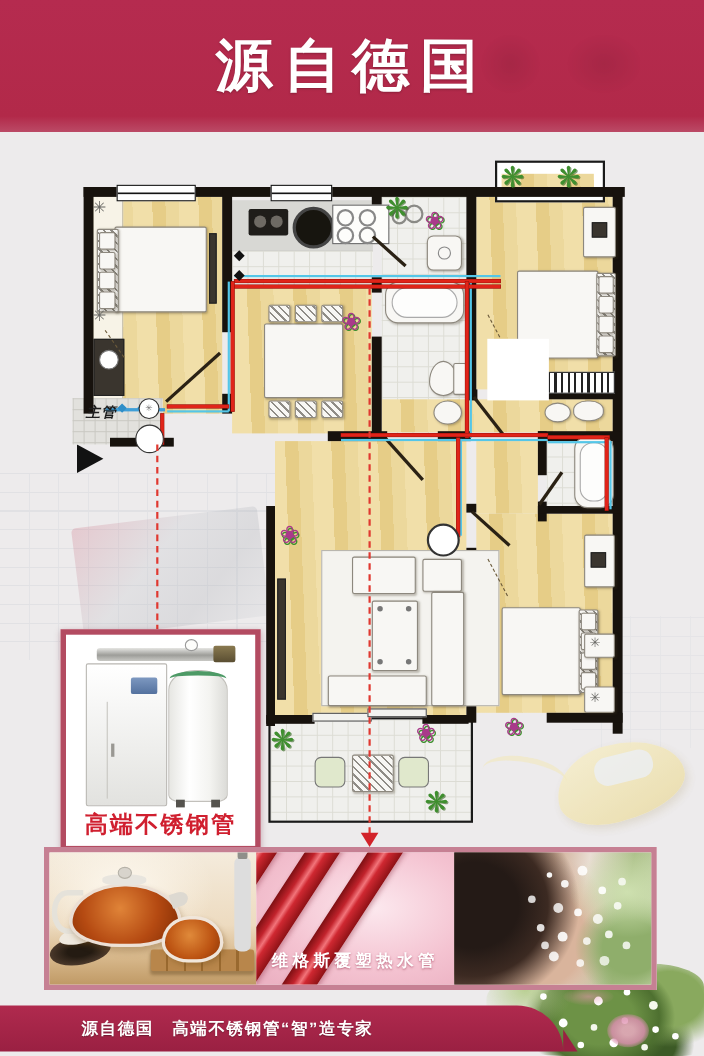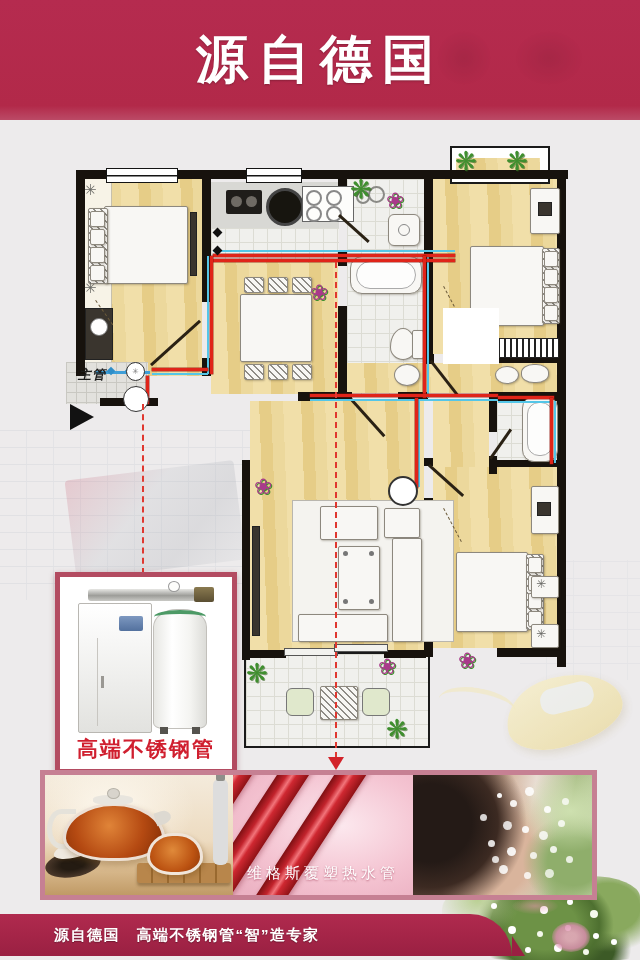--- a/index.html
+++ b/index.html
@@ -83,21 +83,21 @@
   .cup{position:absolute;left:102px;top:58px;width:50px;height:36px;background:radial-gradient(circle at 45% 40%,#e08a3a 0%,#bc5312 60%,#933a08 95%);border:3px solid rgba(244,242,236,.92);border-radius:46% 46% 44% 44%/58% 58% 44% 44%;box-shadow:2px 3px 5px rgba(120,80,30,.35);}
   .tray{position:absolute;left:92px;top:88px;width:94px;height:20px;background:#b8864b;background-image:repeating-linear-gradient(90deg,transparent 0 14px,#99692f 14px 16px);border-radius:3px;box-shadow:0 3px 3px rgba(90,60,20,.4);}
   .leaves{position:absolute;left:0px;top:76px;width:56px;height:26px;background:radial-gradient(#241b12 30%,#4a382a 70%,transparent 100%);border-radius:50%;transform:rotate(-10deg);}
   .scoop{position:absolute;left:8px;top:66px;width:46px;height:16px;background:#efe9df;border-radius:50%;transform:rotate(-16deg);box-shadow:1px 2px 3px rgba(90,60,20,.3);}
   .bottle{position:absolute;left:168px;top:4px;width:15px;height:86px;background:linear-gradient(90deg,#cfcfc9,#ececе8 45%,#c6c6c0);background-color:#ddd;border-radius:6px;}
   .bottle::before{content:"";position:absolute;left:3px;top:-7px;width:9px;height:9px;background:#8f8f8a;border-radius:2px;}
 
   .pipesph{left:188px;width:180px;background:radial-gradient(140px 90px at 60% 42%,#fce8ee,#f4c3d1 62%,#ecb2c3 100%);}
   .rpipe{position:absolute;width:27px;height:210px;border-radius:13px;transform:rotate(33deg);transform-origin:top center;
          background:linear-gradient(90deg,#7e1013 0%,#c2232c 30%,#f2747a 48%,#cf2831 62%,#8e1216 100%);box-shadow:2px 2px 5px rgba(120,20,40,.35);}
-  .pipes-caption{position:absolute;left:0;right:0;bottom:12px;text-align:center;color:#fff;font-size:15px;font-weight:normal;letter-spacing:4px;z-index:5;text-shadow:0 1px 2px rgba(150,40,70,.6);}
+  .pipes-caption{position:absolute;left:0;right:0;bottom:12px;text-align:center;color:#fff;font-size:15px;font-weight:bold;letter-spacing:4px;z-index:5;text-shadow:0 1px 2px rgba(150,40,70,.6);}
 
   .face{left:368px;width:179px;background:
         radial-gradient(70px 55px at 88% 30%,rgba(210,228,180,.9),transparent 75%),
         radial-gradient(66px 60px at 90% 72%,#8fae6b 0 40%,transparent 78%),
         radial-gradient(120px 115px at 10% 40%,#241a16 0 34%,#3c2a22 56%,transparent 80%),
         radial-gradient(78px 92px at 46% 64%,#d9b49c 0 46%,transparent 82%),
         linear-gradient(100deg,#57423a 0%,#8a6a58 25%,#cfae97 46%,#e9ddd3 62%,#a9bd86 82%,#c9d8ae 100%);}
   .splash{position:absolute;left:84px;top:18px;width:5px;height:5px;border-radius:50%;background:rgba(255,255,255,.95);
      box-shadow:14px 8px 0 1px rgba(255,255,255,.9),30px -4px 0 2px rgba(255,255,255,.85),48px 14px 0 1px rgba(255,255,255,.9),
      8px 30px 0 2px rgba(255,255,255,.8),26px 34px 0 1px rgba(255,255,255,.9),44px 40px 0 2px rgba(255,255,255,.8),
@@ -116,21 +116,21 @@
      box-shadow:20px 8px 0 1px #fff,44px -2px 0 1px #f4f8ec,70px 12px 0 2px #fff,96px 4px 0 1px #fff,120px 16px 0 2px #f4f8ec,
      10px 28px 0 1px #fff,38px 32px 0 2px #fff,66px 36px 0 1px #f4f8ec,94px 30px 0 1px #fff,122px 38px 0 1px #fff,
      24px 48px 0 1px #f4f8ec,54px 52px 0 1px #fff,84px 50px 0 2px #fff,112px 54px 0 1px #f4f8ec,140px 44px 0 1px #fff;}
   .pinkflower{position:absolute;left:552px;top:922px;width:38px;height:30px;border-radius:50%;z-index:21;
         background:radial-gradient(#eBaac2 20%,#da8fae 55%,transparent 80%);opacity:.85;}
   .pinkmist{position:absolute;left:512px;top:898px;width:46px;height:16px;border-radius:50%;z-index:21;
         background:radial-gradient(rgba(232,150,175,.55),transparent 75%);}
   .fbar{position:absolute;left:0;top:914px;width:512px;height:42px;z-index:41;
         background:linear-gradient(180deg,#b02a4e,#9a2042);border-radius:0 46px 0 0;display:flex;align-items:center;}
   .fbar::after{content:"";position:absolute;right:-13px;bottom:0;width:0;height:0;border-bottom:20px solid #9a2042;border-right:13px solid transparent;}
-  .ftext{color:#fff;font-size:15px;font-weight:bold;letter-spacing:1.5px;padding-left:54px;text-shadow:0 1px 1px rgba(0,0,0,.3);}
+  .ftext{color:#fff;font-size:15px;font-weight:bold;letter-spacing:1.5px;padding-left:54px;text-shadow:0 1px 1px rgba(0,0,0,.3);margin-left:20px;}
 
   
   .mouse{position:absolute;left:505px;top:676px;width:118px;height:70px;z-index:5;opacity:.75;transform:rotate(-14deg);
          background:linear-gradient(160deg,#f7efc9,#eee0a8 70%,#e8d89c);border-radius:46% 54% 58% 42%/62% 55% 45% 40%;box-shadow:2px 4px 8px rgba(160,140,80,.25);}
   .mouse .pad{position:absolute;left:38px;top:10px;width:54px;height:26px;background:rgba(235,240,248,.8);border-radius:12px;}
   .cable{position:absolute;left:438px;top:688px;width:78px;height:30px;border-top:5px solid rgba(240,232,200,.8);border-radius:50%;transform:rotate(10deg);z-index:5;}
 </style>
 </head>
 <body>
 

